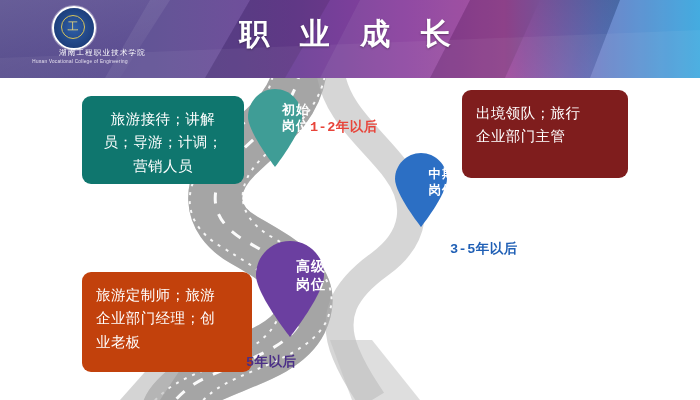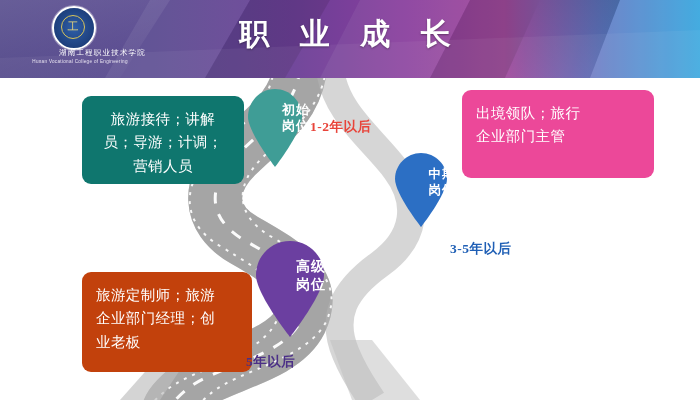--- a/index.html
+++ b/index.html
@@ -122,23 +122,23 @@
     left: 82px;
     top: 96px;
     width: 162px;
     height: 88px;
     background: #0f766e;
     text-align: center;
   }
   #callout-mid {
     left: 462px;
     top: 90px;
-    width: 192px;
+    width: 166px;
     height: 88px;
-    background: #ec4899;
+    background: #7f1d1d;
   }
   #callout-senior {
     left: 82px;
     top: 272px;
     width: 170px;
     height: 100px;
     background: #c2410c;
   }
 
   
@@ -160,21 +160,21 @@
   #pin-entry .pin-label { top: 14px; font-size: 13px; }
   #pin-mid { left: 392px; top: 152px; width: 58px; height: 76px; }
   #pin-mid .pin-label { top: 14px; font-size: 12.5px; }
   #pin-senior { left: 252px; top: 240px; width: 76px; height: 98px; }
   #pin-senior .pin-label { top: 18px; font-size: 14px; }
 
   
   .time-label {
     position: absolute;
     font-weight: bold;
-    font-family: Liberation Serif, serif;
+    font-family: Liberation Mono, monospace;
     letter-spacing: 0.5px;
     text-align: center;
   }
   #time-entry { left: 310px; top: 118px; font-size: 13.5px; color: #e8443a; }
   #time-mid { left: 450px; top: 240px; font-size: 13.5px; color: #1f5fb5; }
   #time-senior { left: 246px; top: 353px; font-size: 13.5px; color: #4b2f87; }
 
   .nosel { user-select: none; }
 </style>
 </head>

